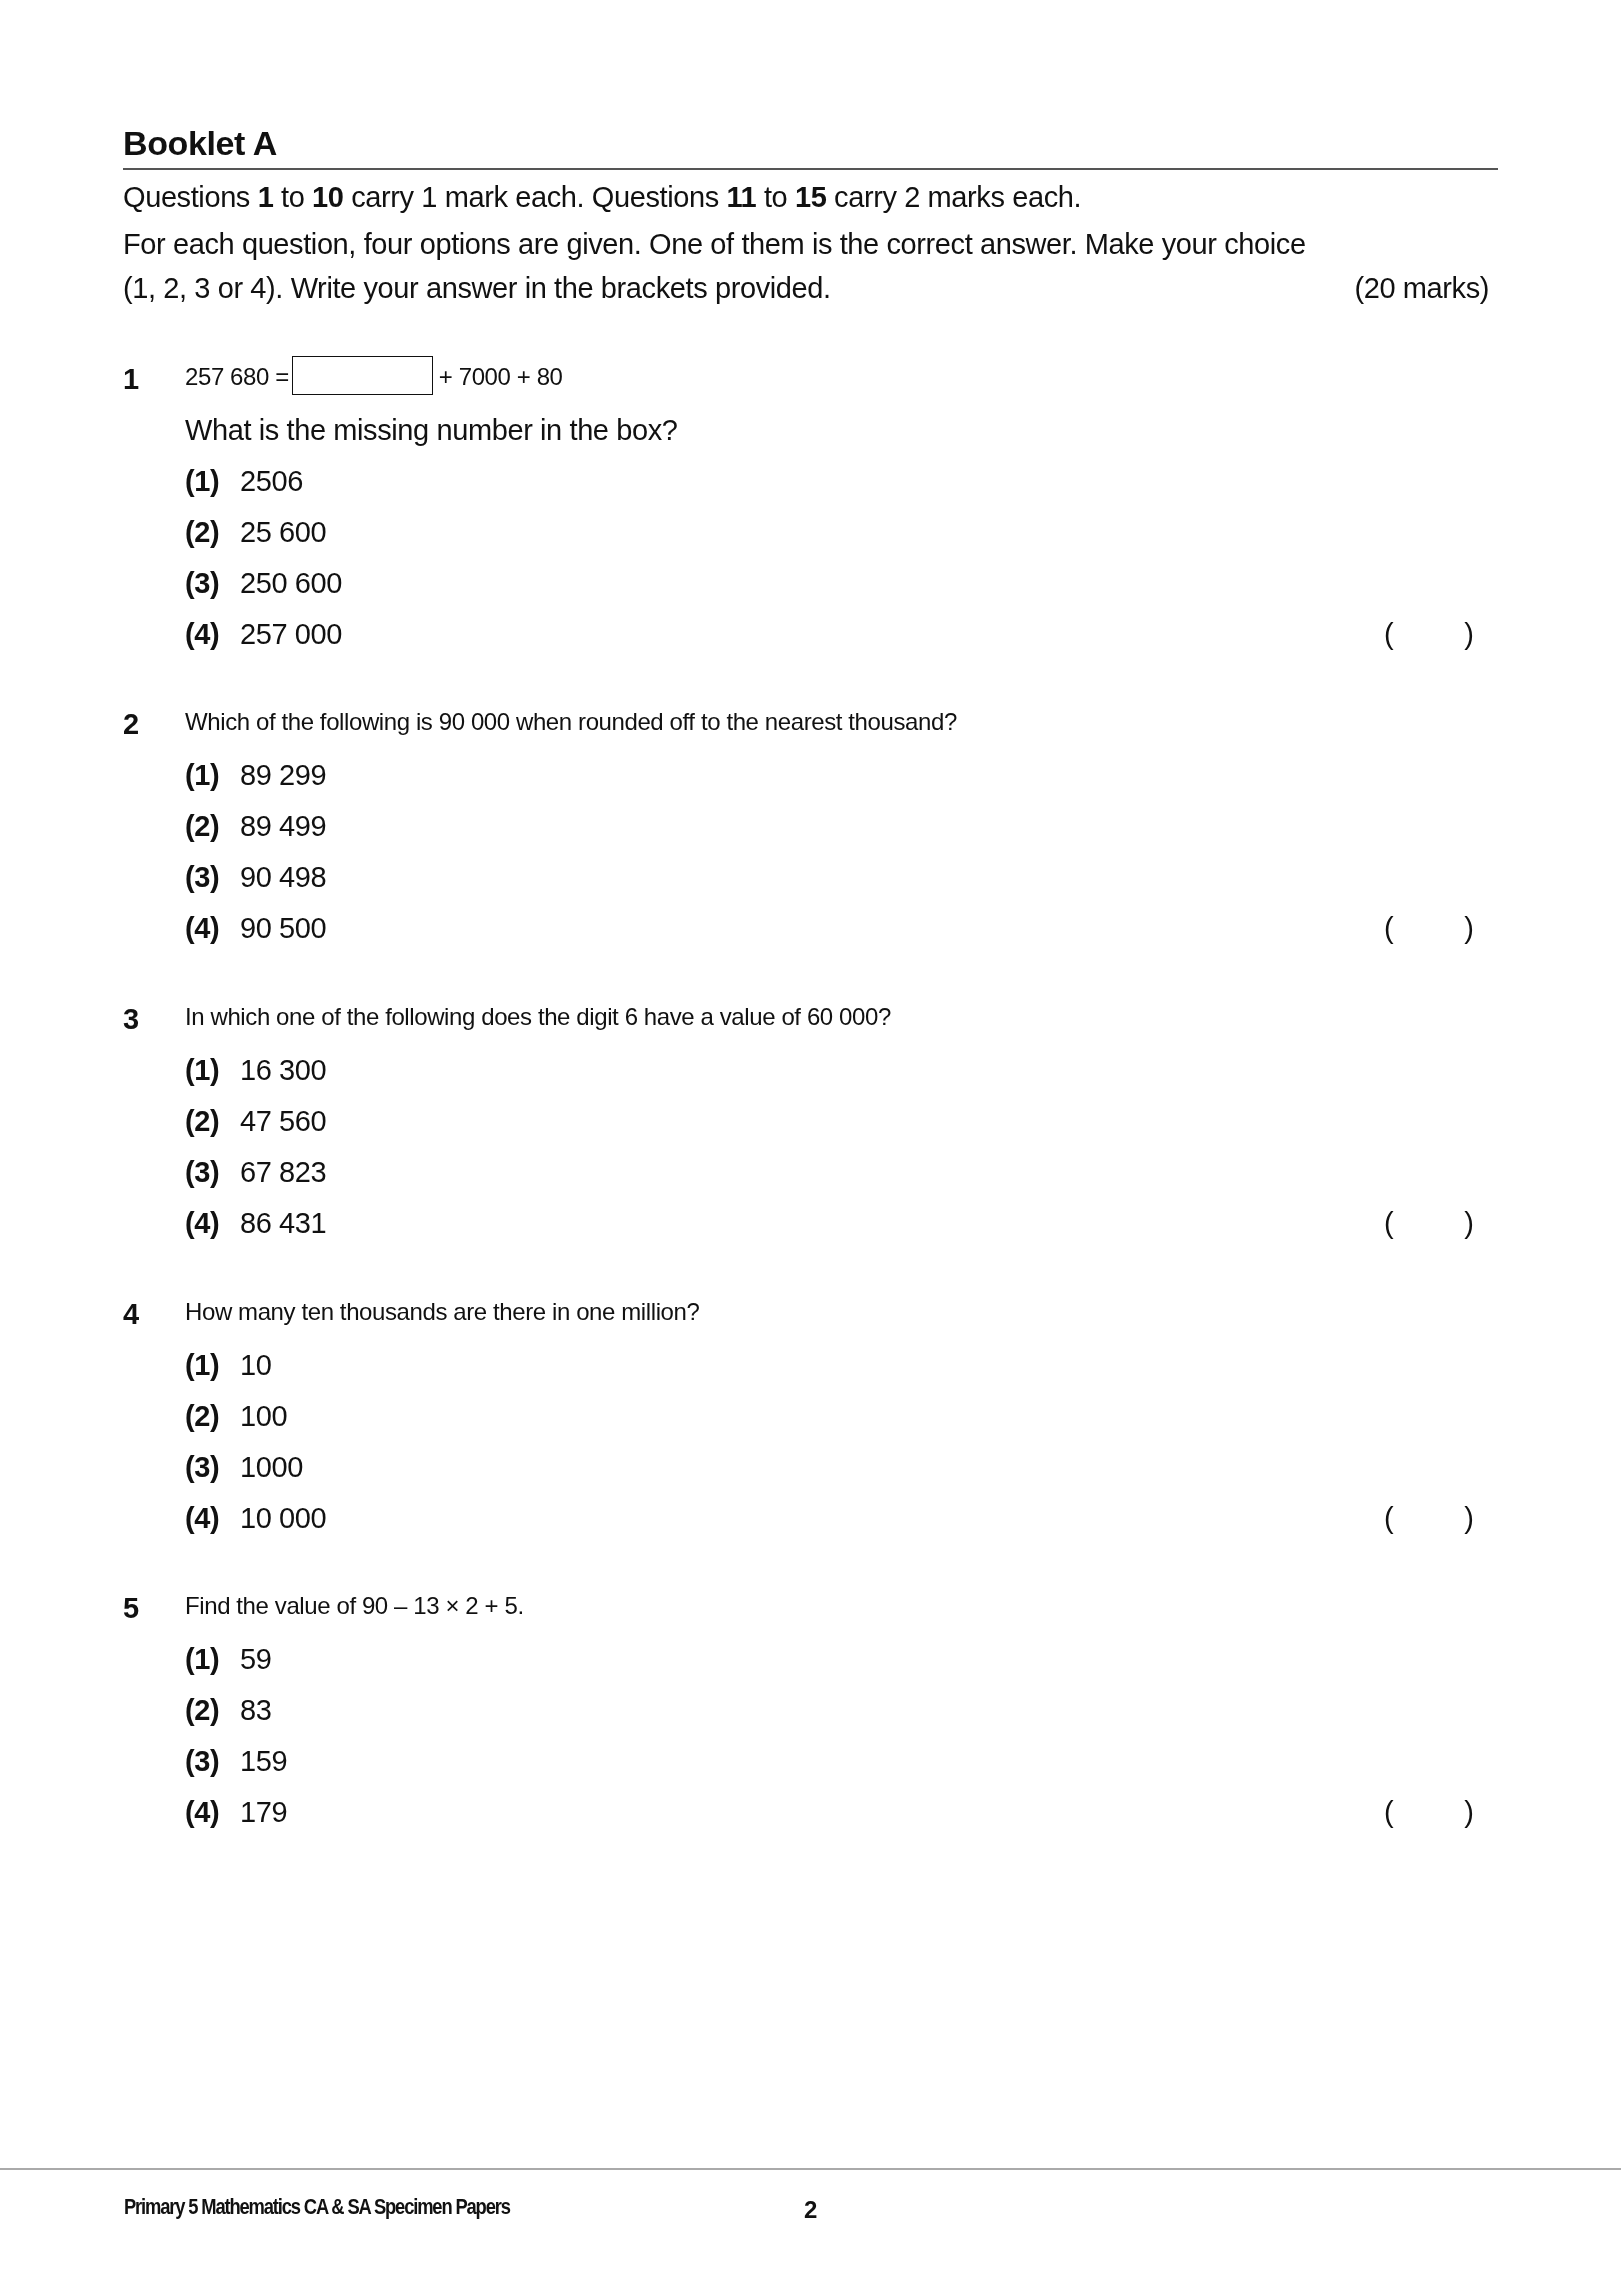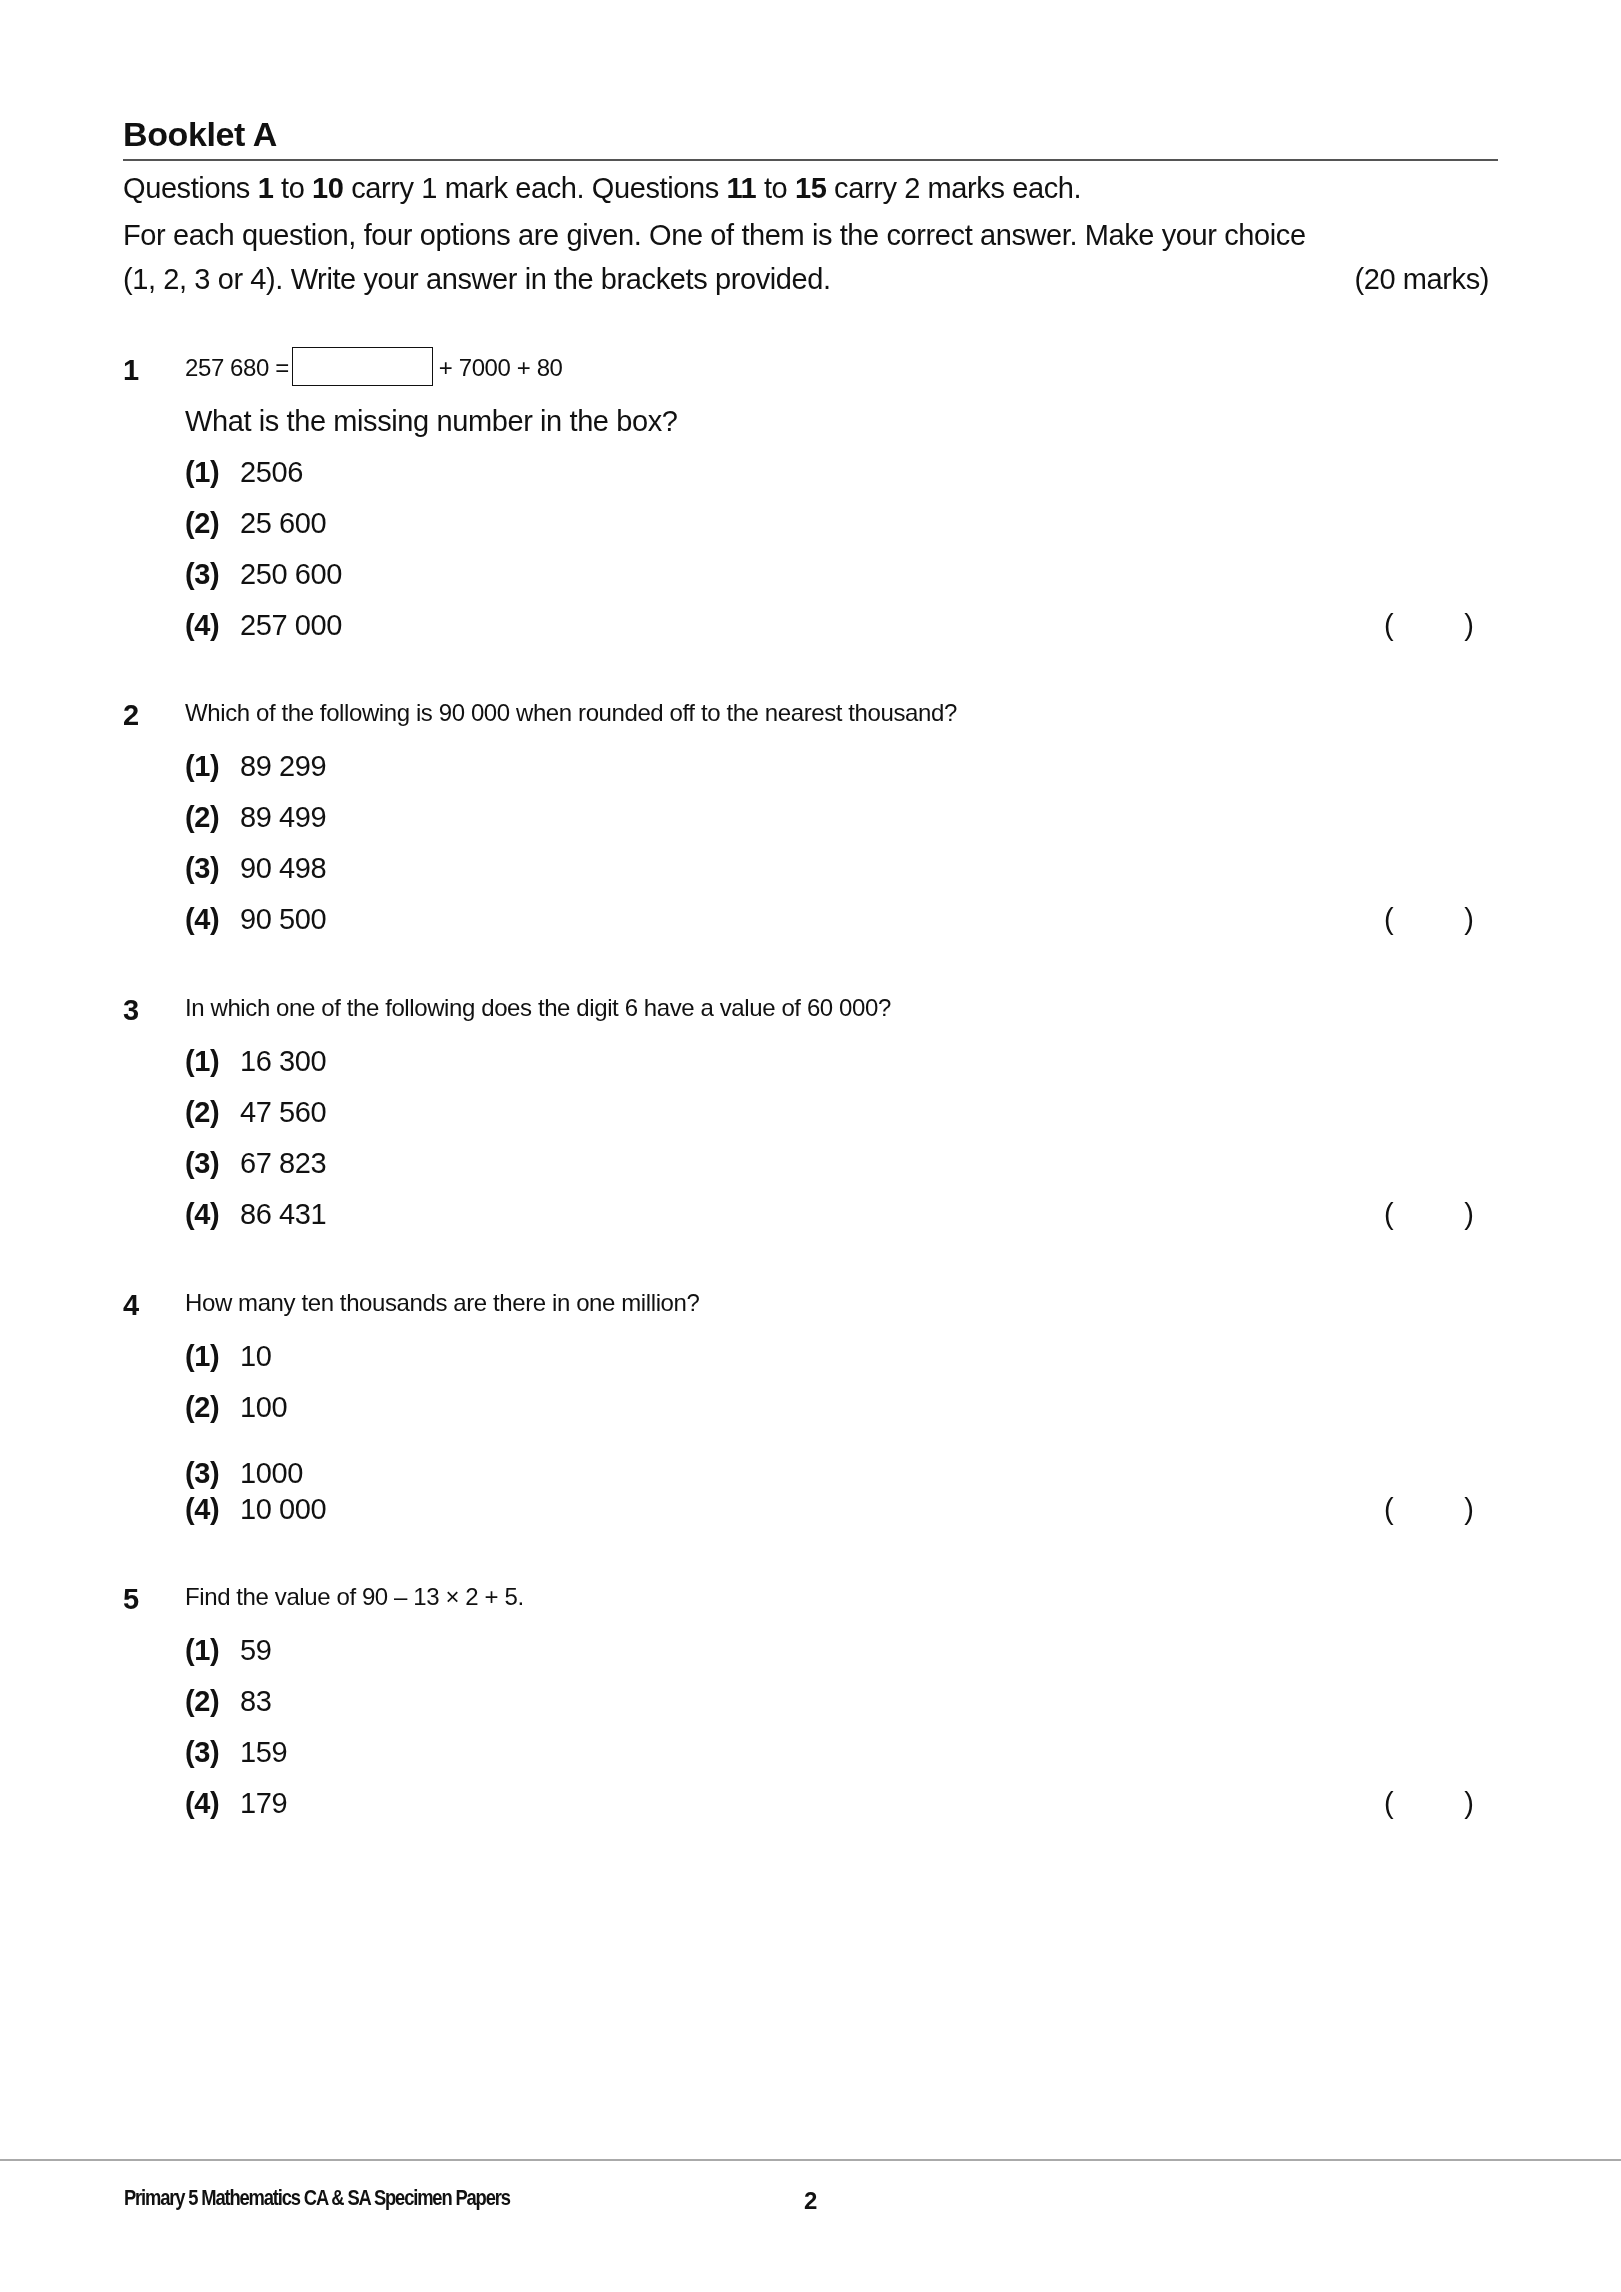--- a/index.html
+++ b/index.html
@@ -1,20 +1,20 @@
 <!DOCTYPE html>
 <html style="font-size:14.3px"><head>
 <meta charset="utf-8">
 <style>
   html, body { margin: 0; padding: 0; background: #ffffff; }
   body {
     width: 1621px; height: 2293px; position: relative; overflow: hidden;
     font-family: "Liberation Sans", sans-serif; color: #111111;
   }
-  .page { position: absolute; left: 0; top: 0; width: 1621px; height: 2265px; }
+  .page { position: absolute; left: 0; top: 9px; width: 1621px; height: 2265px; }
 
   .booklet-title {
     position: absolute; left: 123px; top: 115px;
     font-size: 34px; font-weight: bold; letter-spacing: -0.4px;
   }
   .header-rule {
     position: absolute; left: 123px; top: 159px; width: 1375px; height: 1.8px;
     background: #555555;
   }
   .intro { position: absolute; left: 123px; font-size: 29px; letter-spacing: -0.4px; white-space: nowrap; }
@@ -100,21 +100,21 @@
         <span>(</span>
         <span>)</span>
       </div>
   </div>
 
   <div class="question" style="top:1289px;">
     <div class="q-num">4</div>
     <div class="q-stem">How many ten thousands are there in one million?</div>
     <div class="option" style="top:51px;"><span class="opt-label">(1)</span><span>10</span></div>
     <div class="option" style="top:102px;"><span class="opt-label">(2)</span><span>100</span></div>
-    <div class="option" style="top:153px;margin-top:15px;"><span class="opt-label">(3)</span><span>1000</span></div>
+    <div class="option" style="top:153px;"><span class="opt-label">(3)</span><span>1000</span></div>
     <div class="option" style="top:204px;"><span class="opt-label">(4)</span><span>10 000</span></div>
     <div class="brackets" style="top:204px;">
         <span>(</span>
         <span>)</span>
       </div>
   </div>
 
   <div class="question" style="top:1583px;">
     <div class="q-num">5</div>
     <div class="q-stem">Find the value of 90 – 13 × 2 + 5.</div>

